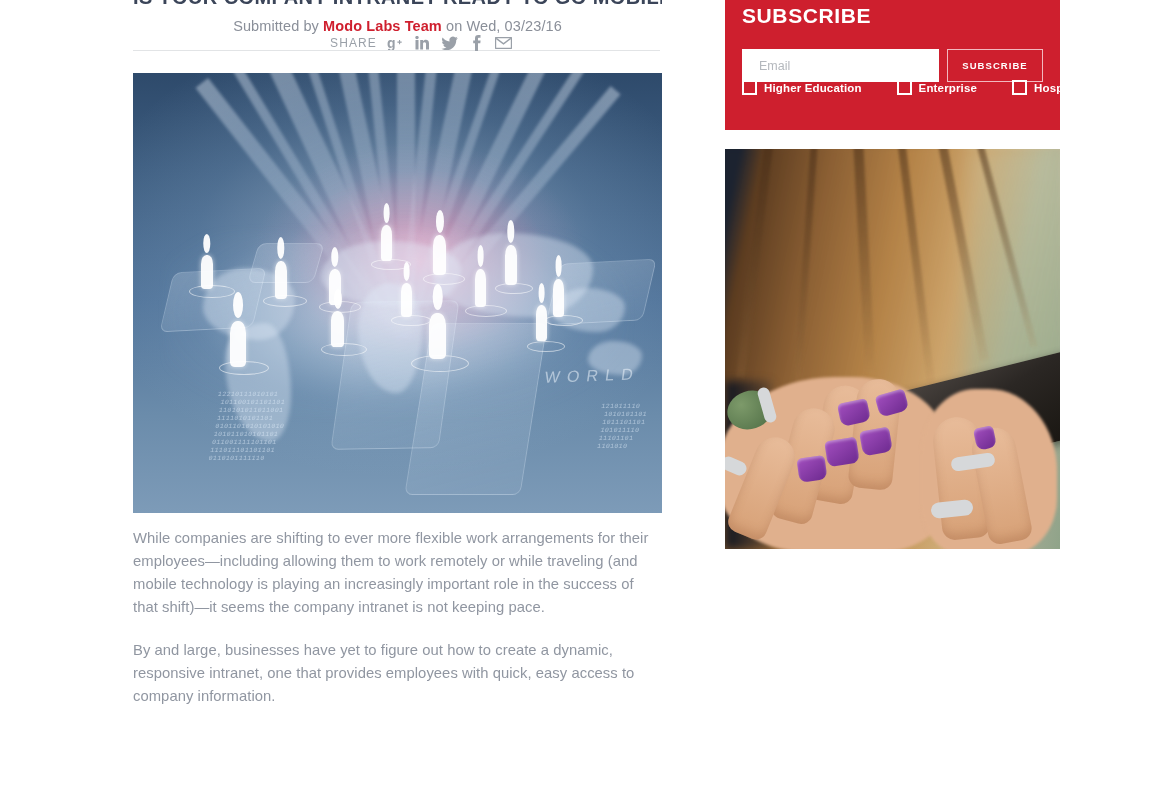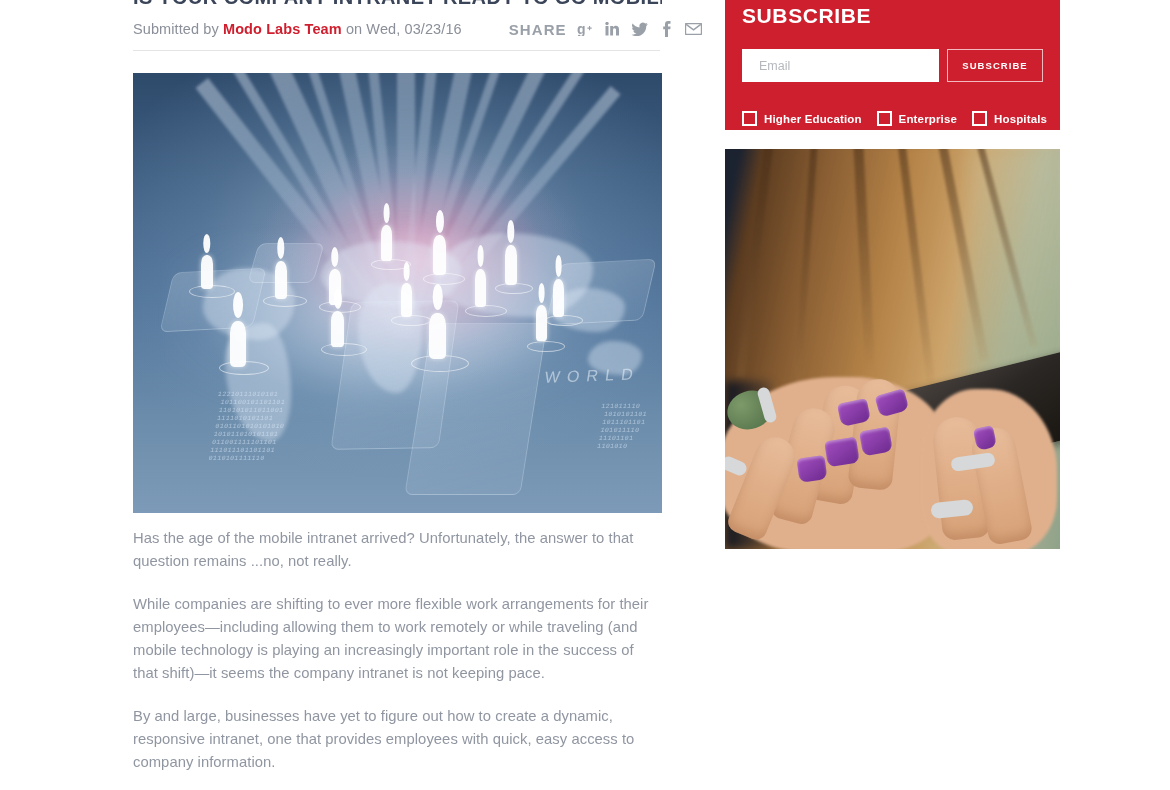--- a/index.html
+++ b/index.html
@@ -24,40 +24,41 @@
     line-height: 22px;
     margin-top: -14px;
     white-space: nowrap;
     overflow: hidden;
   }
   .byline-row {
     display: flex;
     align-items: center;
     margin-top: 10px;
     height: 22px;
+    flex-direction: column;
   }
   .byline {
     font-size: 14.5px;
     color: #8a8f99;
     letter-spacing: 0.1px;
     white-space: nowrap;
   }
   .byline .author {
     color: #cf1f2e;
     font-weight: bold;
   }
   .share-block {
     display: flex;
     align-items: center;
     margin-left: 47px;
     gap: 10px;
   }
   .share-label {
-    font-size: 15px;
-    font-weight: bold;
+    font-size: 12px;
+    font-weight: normal;
     letter-spacing: 1.1px;
     color: #9aa0a8;
   }
   .share-ico {
     width: 17px; height: 17px;
     display: inline-flex;
     align-items: center; justify-content: center;
     color: #9aa0a8;
   }
   .share-ico svg { display: block; fill: #9aa0a8; }
@@ -203,23 +204,24 @@
     border: 1px solid #f2b9bf;
     color: #ffffff;
     font-size: 9.5px;
     font-weight: bold;
     letter-spacing: 1.05px;
     cursor: pointer;
     font-family: "Liberation Sans", sans-serif;
   }
   .checkbox-row {
     position: absolute;
-    top: 111px; left: 17px;
+    top: 80px; left: 17px;
     display: flex; 
     width: 305px;
+    gap: 20px;
   }
   .cb-item { display: flex; align-items: center; margin-right: 15px; }
   .cb-box {
     width: 15px; height: 15px;
     border: 2px solid #ffffff;
     background: transparent;
     margin-right: 7px;
     cursor: pointer;
   }
   .cb-label {
@@ -509,21 +511,20 @@
  1010101101
  1011101101
  101011110
  11101101
  1101010</div>
 
       <div class="world-word">WORLD</div>
     </div>
 
     <div class="body-copy">
-      <p>Has the age of the mobile intranet arrived? Unfortunately, the answer to that question remains ...no, not really.</p>
       <p>While companies are shifting to ever more flexible work arrangements for their employees—including allowing them to work remotely or while traveling (and mobile technology is playing an increasingly important role in the success of that shift)—it seems the company intranet is not keeping pace.</p>
       <p>By and large, businesses have yet to figure out how to create a dynamic, responsive intranet, one that provides employees with quick, easy access to company information.</p>
     </div>
   </div>
 
   <div class="sidebar">
 
     <div class="subscribe-panel">
       <div class="subscribe-title">SUBSCRIBE</div>
 

